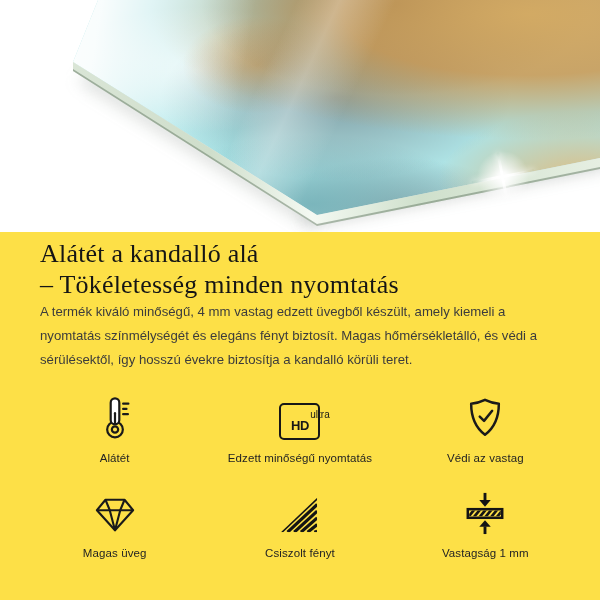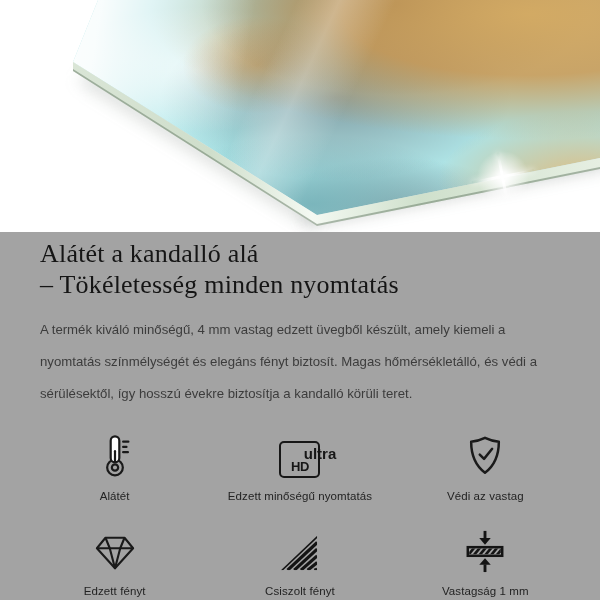--- a/index.html
+++ b/index.html
@@ -1,17 +1,17 @@
 <!DOCTYPE html>
 <html><head>
 <meta charset="utf-8">
 <style>
   html,body{margin:0;padding:0;width:600px;height:600px;background:#fff;overflow:hidden;
     font-family:"Liberation Sans",sans-serif;-webkit-font-smoothing:antialiased;}
-  .page{position:relative;width:600px;height:600px;background:#a3a3a3;}
+  .page{position:relative;width:600px;height:600px;background:#fde047;}
 
   
   .hero{position:relative;width:600px;height:232px;overflow:hidden;background:#fff;}
   .shadow-left{position:absolute;left:84px;top:68px;width:272px;height:16px;
     background:rgba(95,108,102,.22);filter:blur(8px);
     transform:rotate(32deg);transform-origin:left center;}
   .shadow-right{position:absolute;left:306px;top:206px;width:306px;height:20px;
     background:rgba(95,108,102,.30);filter:blur(8px);
     transform:rotate(-11deg);transform-origin:left center;}
   .glass-art{position:absolute;inset:0;
@@ -41,32 +41,32 @@
     background:linear-gradient(90deg,rgba(255,255,255,0),#fff 40%,#fff 60%,rgba(255,255,255,0));
     transform:rotate(-11deg);box-shadow:0 0 6px rgba(255,255,255,.85);}
   .sparkle::after{content:"";position:absolute;top:7px;bottom:7px;left:30px;width:3px;border-radius:2px;
     background:linear-gradient(180deg,rgba(255,255,255,0),#fff 40%,#fff 60%,rgba(255,255,255,0));
     transform:rotate(-11deg);box-shadow:0 0 6px rgba(255,255,255,.85);}
 
   
   .content{padding:6px 40px 0;}
   .heading{font-family:"Liberation Serif",serif;font-weight:400;color:#151515;
     font-size:26px;line-height:31px;letter-spacing:.2px;}
-  .paragraph{margin-top:14px;width:522px;font-size:13.2px;line-height:32px;color:#3c3c3c;}
+  .paragraph{width:522px;font-size:13.2px;line-height:24px;color:#3c3c3c;}
 
   
   .features{margin-top:22px;padding:0 22px;display:grid;
     grid-template-columns:repeat(3,1fr);row-gap:25px;}
   .feature{display:flex;flex-direction:column;align-items:center;}
   .feature .icon-box{height:46px;display:flex;align-items:flex-end;justify-content:center;color:#1a1a1a;}
   .feature .label{margin-top:12px;font-size:11.5px;color:#232323;letter-spacing:.1px;white-space:nowrap;}
   svg{display:block;}
   .uhd-box{width:37px;height:33px;border:2.6px solid #171717;border-radius:5px;
     display:flex;flex-direction:column;align-items:center;justify-content:center;color:#171717;}
-  .uhd-top{font-size:15px;font-weight:700;line-height:1;padding-left:40px;}
+  .uhd-top{font-size:10px;font-weight:400;line-height:1;padding-left:40px;}
   .uhd-bottom{font-size:13px;font-weight:800;line-height:.95;letter-spacing:-.3px;}
 </style>
 </head>
 <body>
 
 <div class="page">
 
   <div class="hero">
     <div class="shadow-left"></div>
     <div class="shadow-right"></div>
@@ -122,21 +122,21 @@
     </div>
 
     <div class="feature">
       <span class="icon-box">
         <svg width="44" height="40" viewBox="0 0 46 42" fill="none" stroke="#1a1a1a" stroke-width="2.2" stroke-linejoin="round">
           <path d="M13 5 L33 5 L42 16 L23 37 L4 16 Z"></path>
           <path d="M4 16 L42 16"></path>
           <path d="M13 5 L17.5 16 L23 37 L28.5 16 L33 5"></path>
         </svg>
       </span>
-      <span class="label">Edzett fényt</span>
+      <span class="label">Magas üveg</span>
     </div>
 
     <div class="feature">
       <span class="icon-box">
         <svg width="42" height="40" viewBox="0 0 44 40">
           <defs>
             <clipPath id="triClip">
                 <polygon points="2,38 40,2 40,38"></polygon>
               </clipPath>
           </defs>

